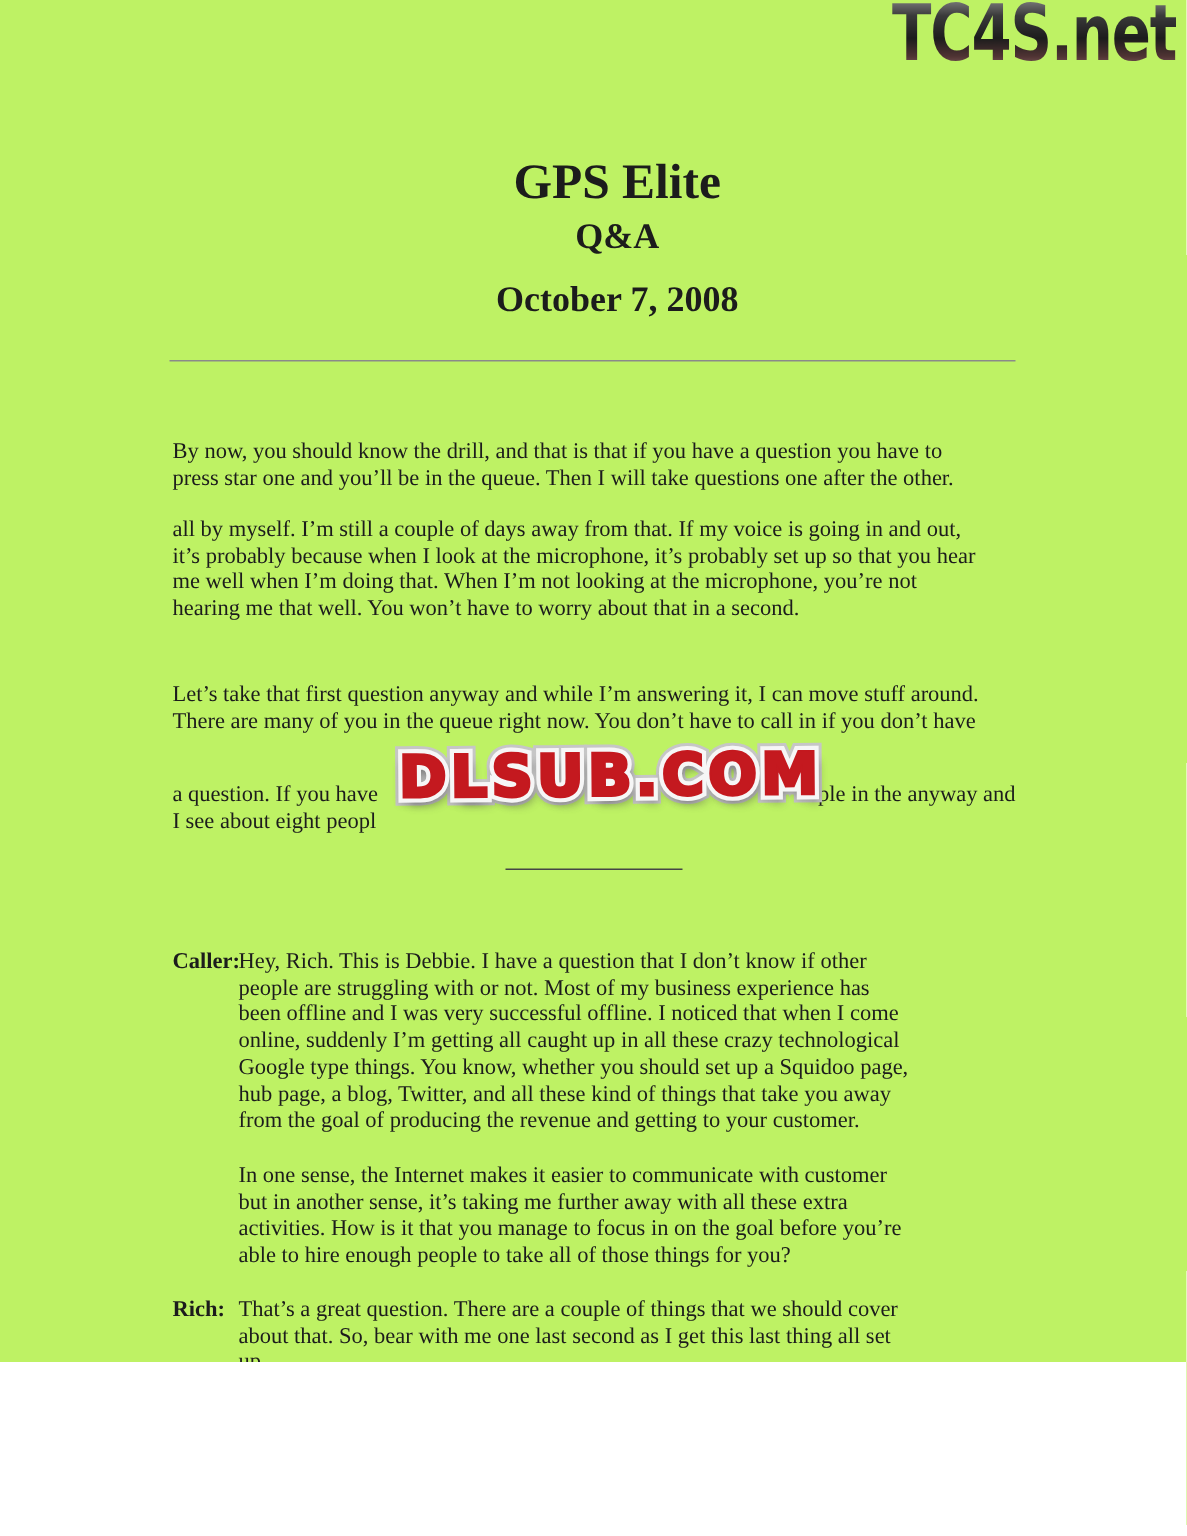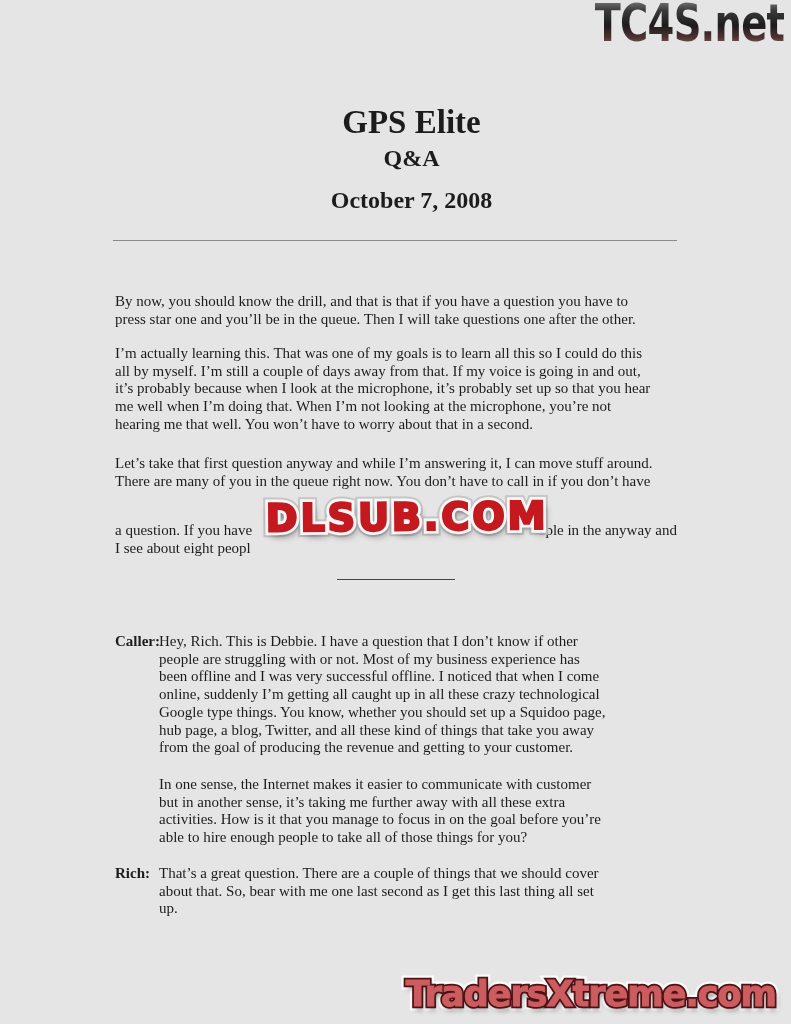--- a/index.html
+++ b/index.html
@@ -1,17 +1,17 @@
 <!DOCTYPE html>
 <html style="--dlsub-red: #c4191f; --traders-red: #cb5c60; --traders-outline: #4e1215; --tc4s-dark: #1c1c1c;"><head>
 <meta charset="utf-8">
 <style>
   html,body{margin:0;padding:0;background:#ffffff;}
   .page{
-    position:relative;width:791px;height:1024px;background:#e5e5e5;
+    position:relative;width:791px;height:908px;background:#bef264;
     font-family:"Liberation Serif",serif;color:#1c1c1c;overflow:hidden;
   }
 
   
   .tc4s{
     position:absolute;top:-3px;right:7px;
     font-family:"DejaVu Sans",sans-serif;font-weight:bold;font-size:52px;line-height:1;
     letter-spacing:-1px;transform:scaleX(.74);transform-origin:100% 0;
     background:linear-gradient(180deg,#8d8d8d 0%,#3a3a3a 26%,#1c1c1c 55%,#4f3333 78%,#9a7272 100%);
     -webkit-background-clip:text;background-clip:text;color:transparent;
@@ -67,21 +67,20 @@
   <div class="hdr-line doc-date">October 7, 2008</div>
 
   <div class="rule-long"></div>
   <div class="rule-short"></div>
 
   <div class="para b0">
       <div class="line">By now, you should know the drill, and that is that if you have a question you have to</div>
       <div class="line">press star one and you’ll be in the queue. Then I will take questions one after the other.</div>
     </div>
     <div class="para b1">
-      <div class="line">I’m actually learning this. That was one of my goals is to learn all this so I could do this</div>
       <div class="line">all by myself. I’m still a couple of days away from that. If my voice is going in and out,</div>
       <div class="line">it’s probably because when I look at the microphone, it’s probably set up so that you hear</div>
       <div class="line">me well when I’m doing that. When I’m not looking at the microphone, you’re not</div>
       <div class="line">hearing me that well. You won’t have to worry about that in a second.</div>
     </div>
     <div class="para b2">
       <div class="line">Let’s take that first question anyway and while I’m answering it, I can move stuff around.</div>
       <div class="line">There are many of you in the queue right now. You don’t have to call in if you don’t have</div>
       <div class="line split">
         <span>a question. If you have</span>

